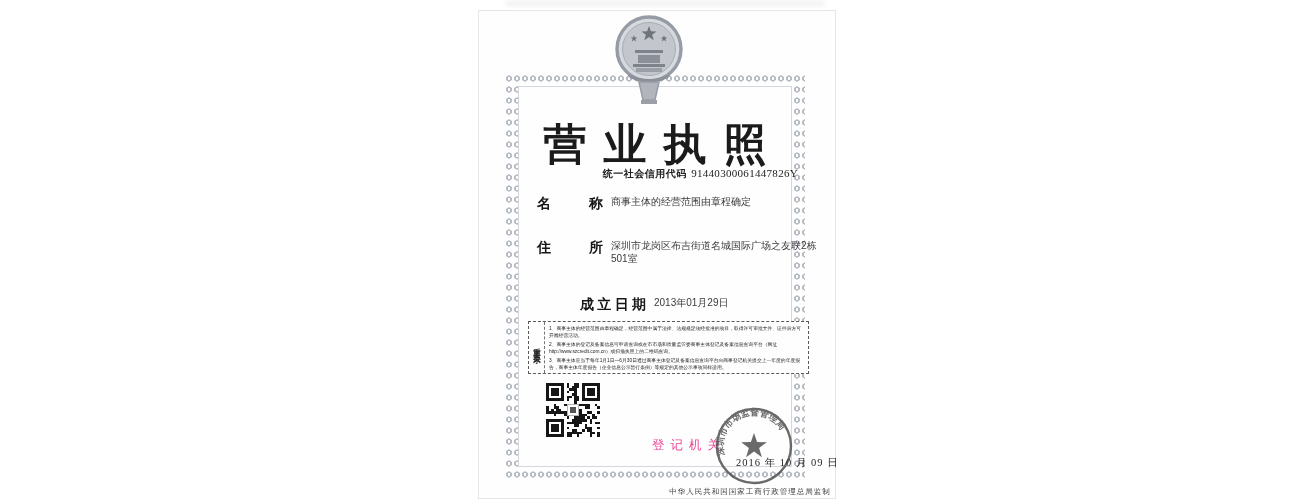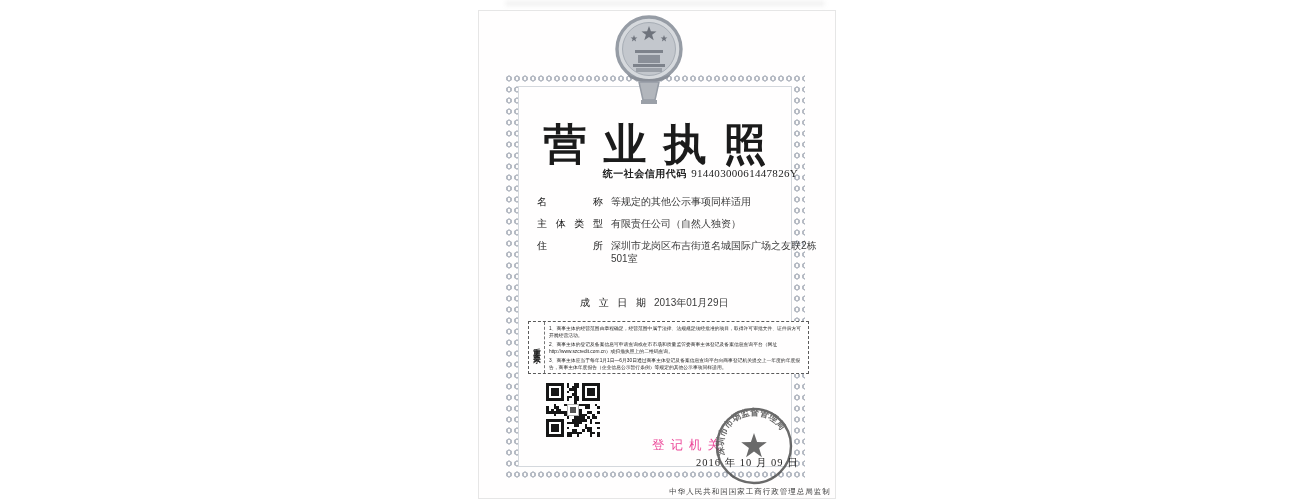--- a/index.html
+++ b/index.html
@@ -28,42 +28,42 @@
              z-index:2;}
 
   
   .credit-line{position:absolute;left:505px;top:163px;width:293px;text-align:right;z-index:2;
                white-space:nowrap;}
   .credit-label{font-weight:bold;font-size:10px;color:#222;letter-spacing:.5px;}
   .credit-code{font-size:11px;color:#222;letter-spacing:.3px;font-family:"Liberation Serif",serif;}
 
   
   .field-row{position:absolute;left:537px;display:flex;align-items:flex-start;z-index:2;}
-  .field-label{width:66px;font-weight:normal;font-size:10px;color:#161616;
+  .field-label{width:66px;font-weight:bold;font-size:14px;color:#161616;
                text-align:justify;text-align-last:justify;flex:none;}
   .field-value{margin-left:8px;width:206px;font-size:10px;line-height:12.5px;color:#3a3a3a;
                padding-top:1px;}
 
   
   .notice-box{position:absolute;left:528px;top:321px;width:281px;height:53px;box-sizing:border-box;
               border:1.5px dashed #5a5a5a;display:flex;z-index:2;background:#fffefe;}
   .notice-side{width:15px;flex:none;border-right:1px dashed #777;display:flex;
                align-items:center;justify-content:center;}
   .notice-side span{writing-mode:vertical-rl;font-size:7.5px;font-weight:bold;
                     letter-spacing:3px;color:#222;}
   .notice-content{flex:1;padding:3px 4px;overflow:hidden;}
   .notice-content p{margin:0 0 1.5px 0;font-size:4.8px;line-height:1.5;color:#222;}
 
   
   .qr{position:absolute;left:546px;top:383px;width:54px;height:54px;z-index:2;}
 
   
   .registry-label{position:absolute;left:652px;top:437px;font-size:12.5px;font-weight:normal;
                   letter-spacing:6px;color:#ec4899;z-index:2;}
-  .issue-date{position:absolute;left:696px;top:456px;font-size:10.5px;color:#1f1f1f;z-index:4;
+  .issue-date{position:absolute;left:736px;top:456px;font-size:10.5px;color:#1f1f1f;z-index:4;
               font-family:"Liberation Serif",serif;letter-spacing:1px;white-space:nowrap;}
   .seal{position:absolute;left:712px;top:404px;width:84px;height:84px;z-index:3;opacity:.82;}
 
   
   .footer-imprint{position:absolute;left:630px;top:487px;width:240px;text-align:center;
                   font-size:7.5px;color:#3d3d3d;letter-spacing:1px;z-index:2;}
 </style>
 </head>
 <body>
 
@@ -96,25 +96,21 @@
 
   <div class="doc-title">营业执照</div>
 
   <div class="credit-line">
     <span class="credit-label">统一社会信用代码</span>
     <span class="credit-code">91440300061447826Y</span>
   </div>
 
   <div class="field-row" style="top:195px;">
     <span class="field-label">名称</span>
-    <span class="field-value">等规定的其他公示事项同样适用</span>
-  </div>
-  <div class="field-row" style="top:217px;">
-    <span class="field-label">主体类型</span>
-    <span class="field-value">有限责任公司（自然人独资）</span>
+    <span class="field-value">商事主体的经营范围由章程确定</span>
   </div>
   <div class="field-row" style="top:239px;">
     <span class="field-label">住所</span>
     <span class="field-value">深圳市龙岗区布吉街道名城国际广场之友联2栋501室</span>
   </div>
   <div class="field-row" style="top:296px;margin-left:43px;">
     <span class="field-label">成立日期</span>
     <span class="field-value">2013年01月29日</span>
   </div>
 

